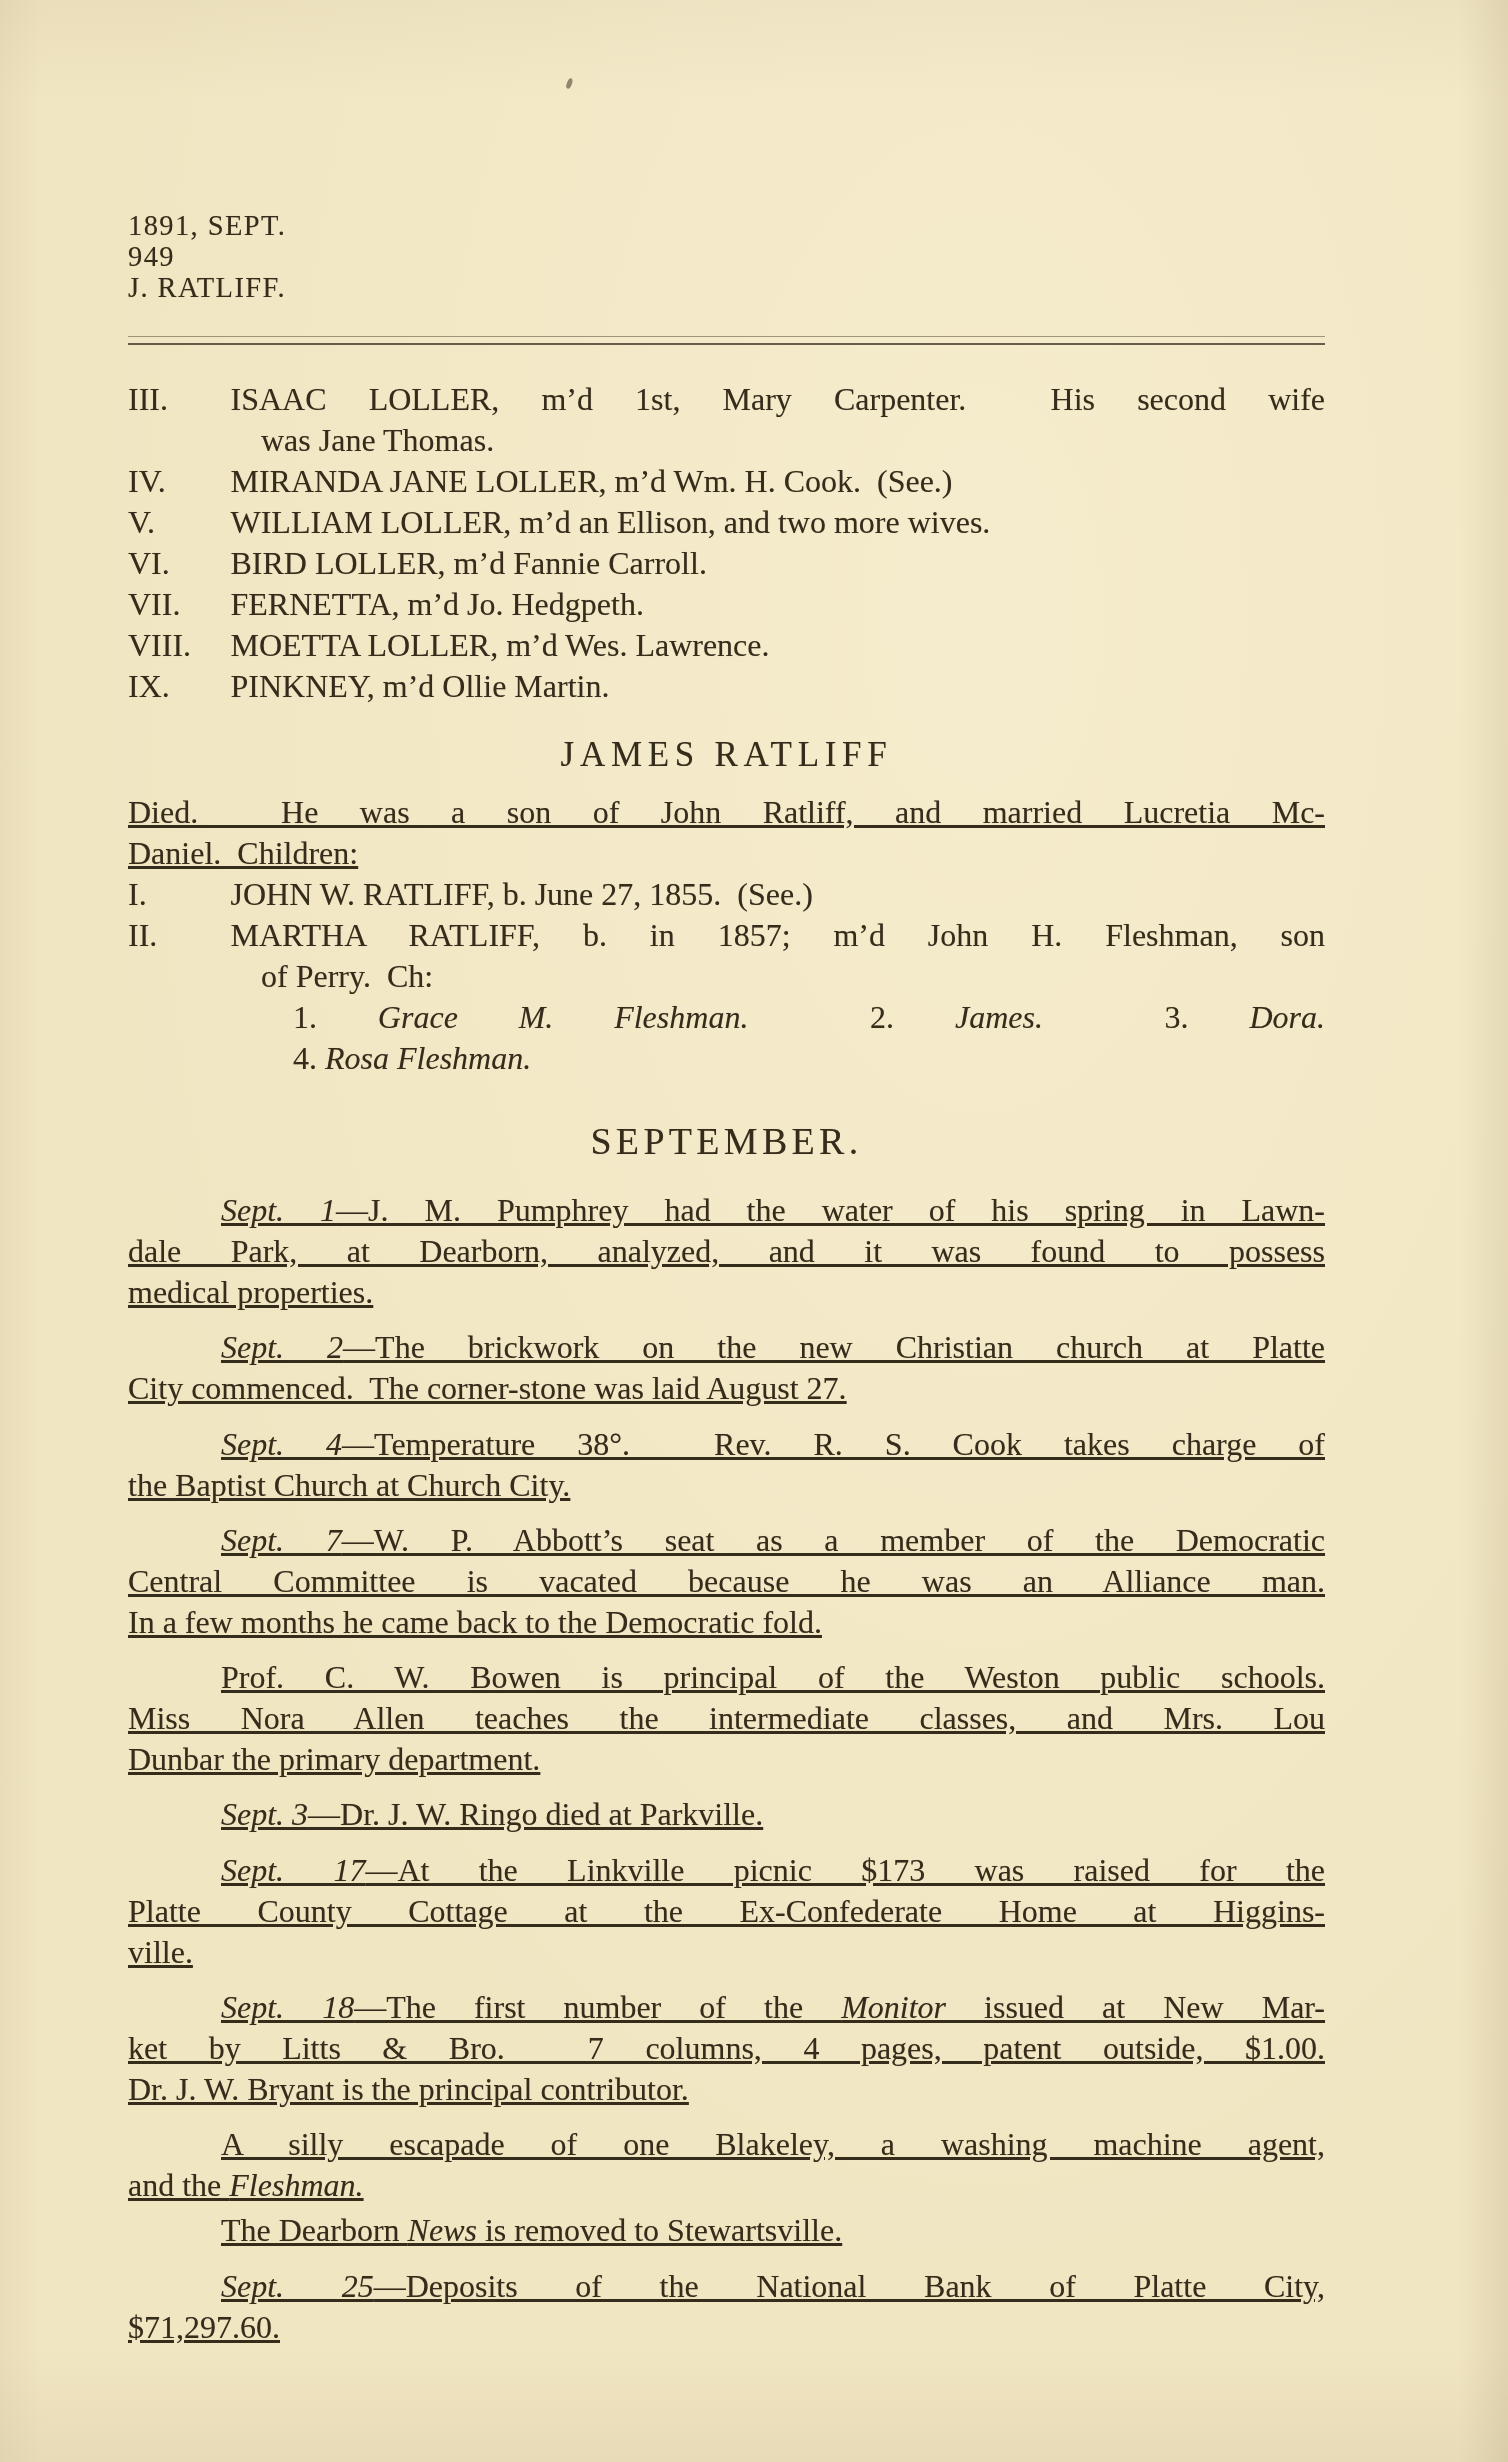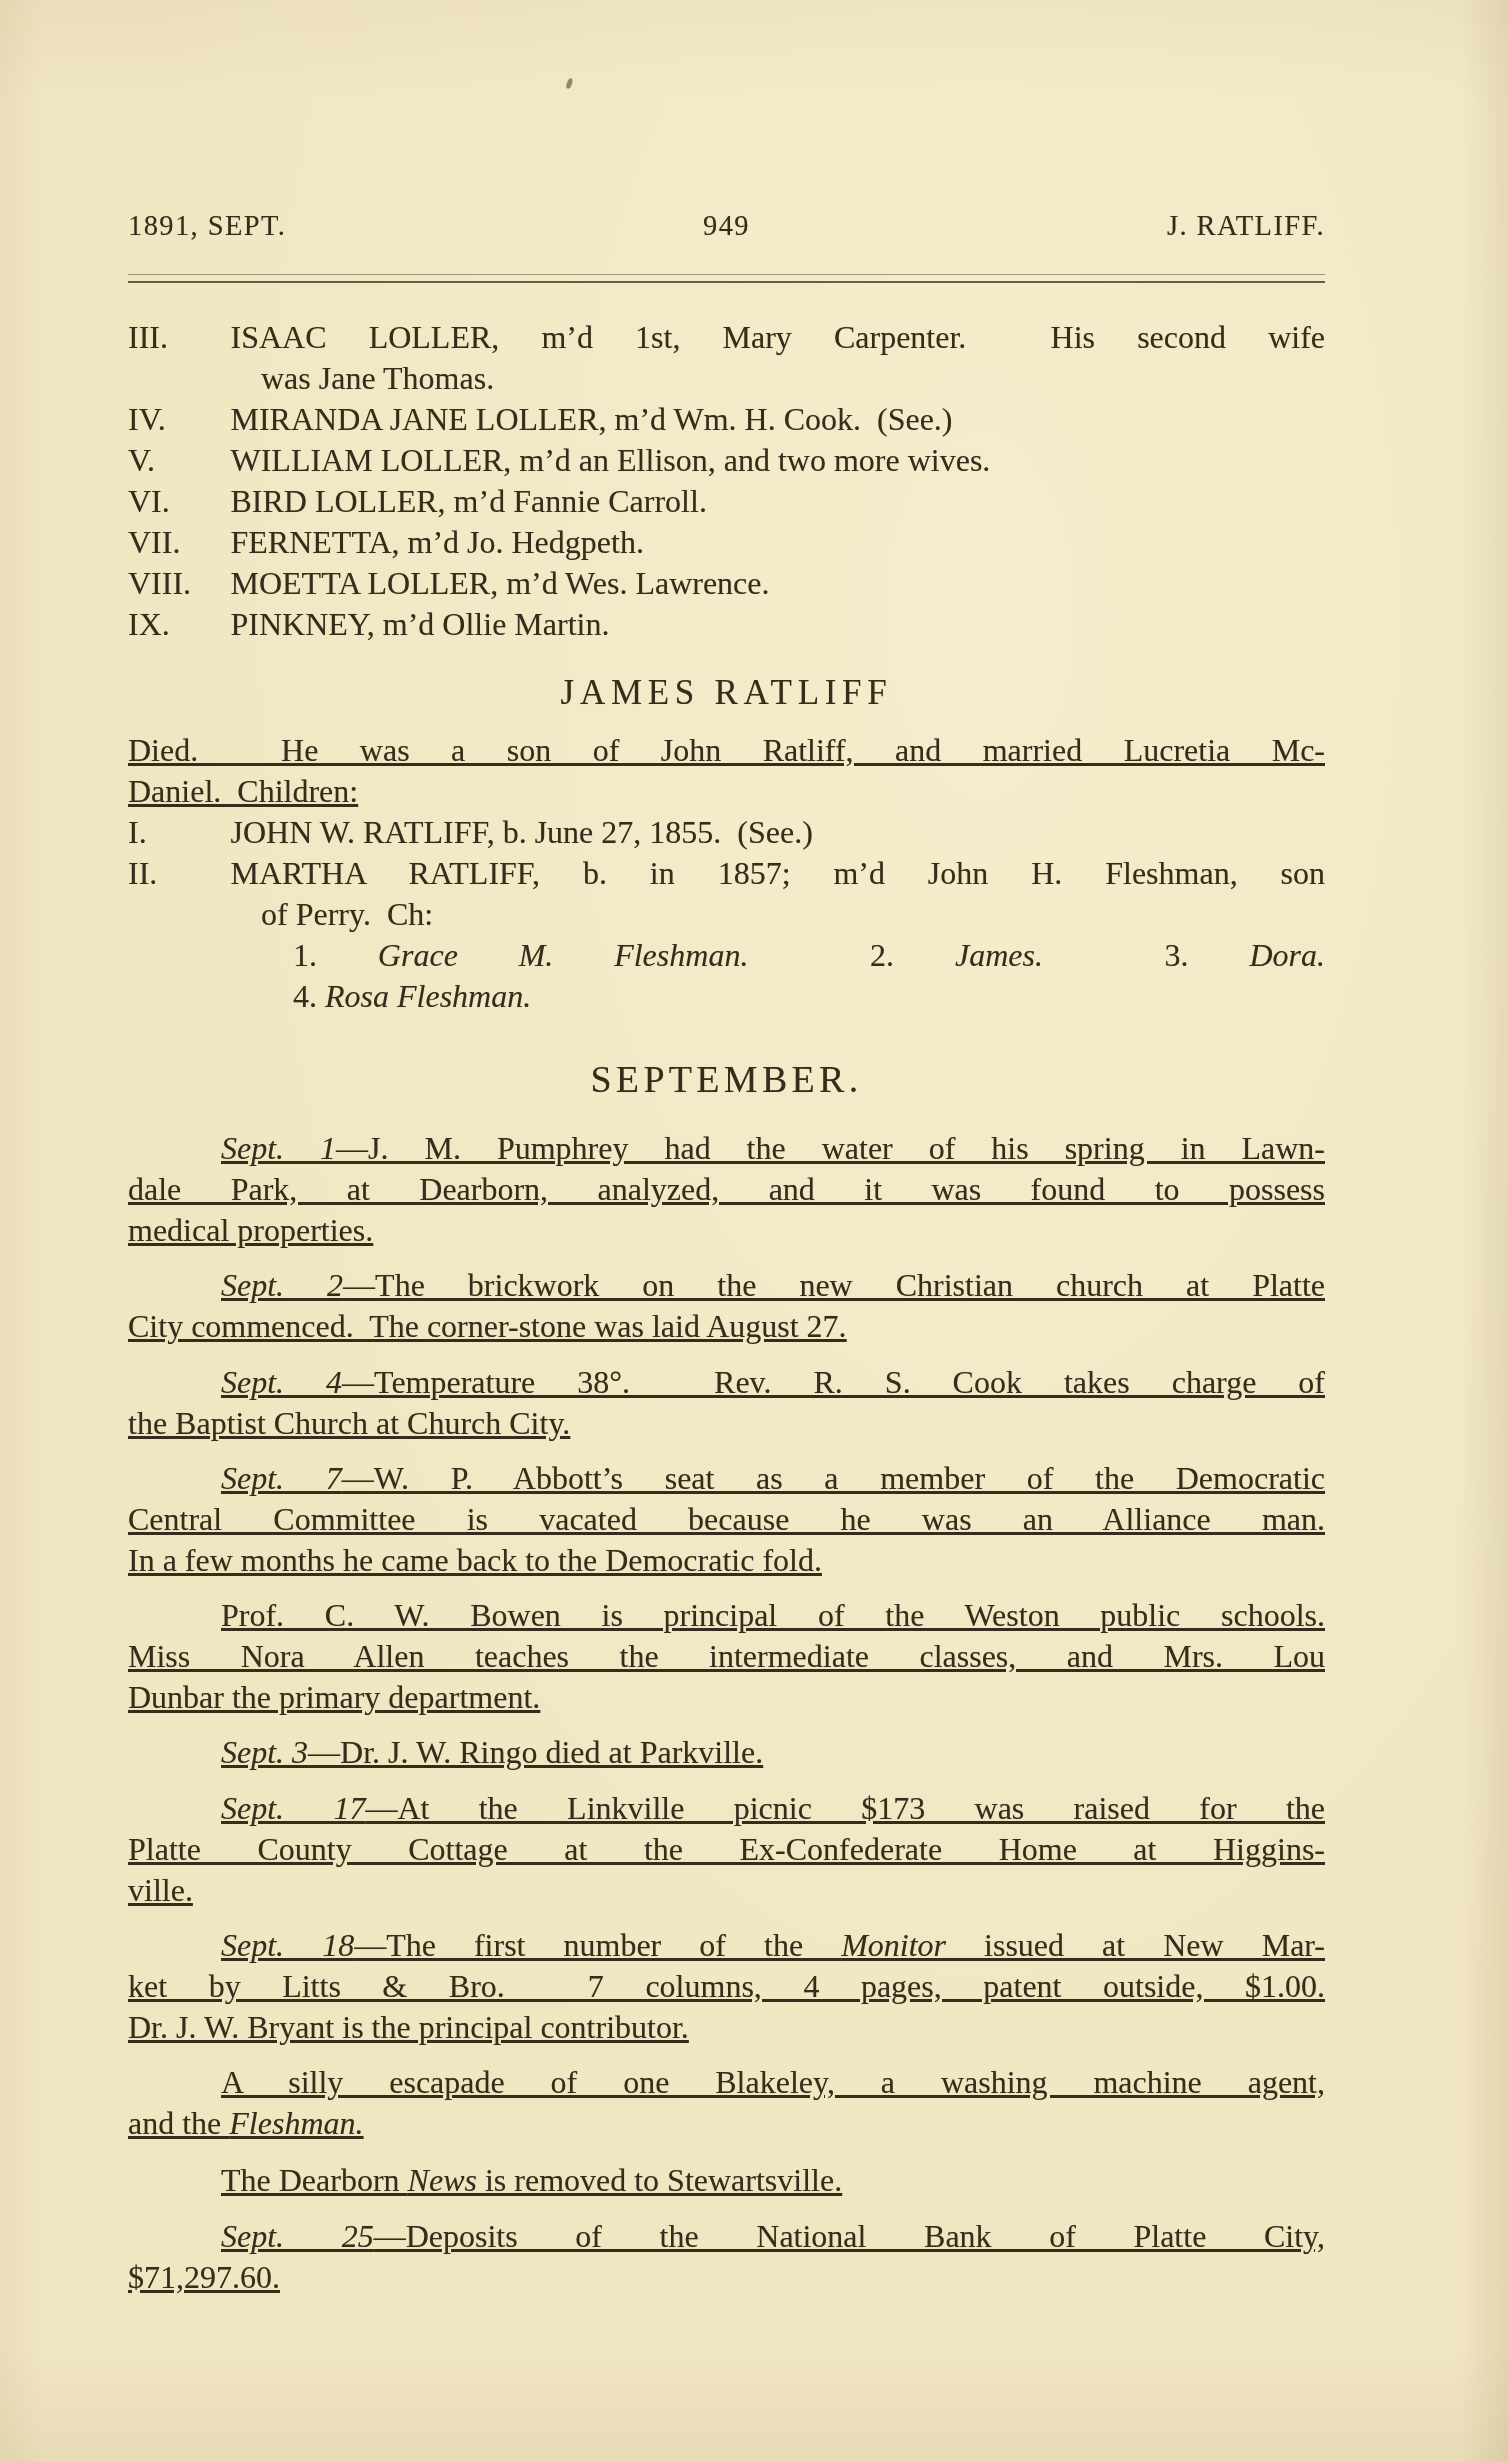--- a/index.html
+++ b/index.html
@@ -18,21 +18,21 @@
       linear-gradient(to right, rgba(110,85,45,.06), rgba(110,85,45,0) 43px),
       linear-gradient(to bottom,rgba(110,85,45,.05), rgba(110,85,45,0) 100px),
       linear-gradient(to top,   rgba(110,85,45,.07), rgba(110,85,45,0) 114px),
       #f1e6c2;
     overflow:hidden;
   }
   .inner{padding:210px 184px 0 128px;}
 
   .running-head{
     display:flex;justify-content:space-between;align-items:baseline;
-    font-size:28.5px;line-height:31px;letter-spacing:1.4px;
+    font-size:28.5px;line-height:31px;letter-spacing:1.4px;flex-direction:column;
   }
   .running-head .rh-left{flex:1;text-align:left;}
   .running-head .rh-center{flex:0 0 auto;text-align:center;}
   .running-head .rh-right{flex:1;text-align:right;}
 
   .rule{
     margin-top:33px;height:5.7px;
     border-top:1.4px solid rgba(92,79,55,.55);
     border-bottom:2.9px solid rgba(64,54,36,.78);
   }
@@ -48,21 +48,21 @@
   .roman{display:inline-block;width:84px;text-align:right;margin-right:18.5px;}
   .entry .line + .line{padding-left:133px;}
 
   
   .sub{margin-left:165px;}
 
   
   .para{margin-top:14.3px;text-decoration:underline;}
   .para .line.first{text-indent:93px;}
   .para.noindent .line.first{text-indent:0;}
-  .para.tight{margin-top:16px;}
+  .para.tight{margin-top:4px;}
 
   
   .heading1{margin:24px 0 7.1px;font-size:35px;line-height:47px;letter-spacing:5.7px;}
   .heading2{margin:37px 0 24px;font-size:38px;line-height:50px;letter-spacing:4.3px;}
   .heading1 .line,.heading2 .line{text-align:center;text-align-last:center;}
 
   i{font-style:italic;}
 
   .speck{
     position:absolute;left:567px;top:78px;width:5px;height:10.7px;

